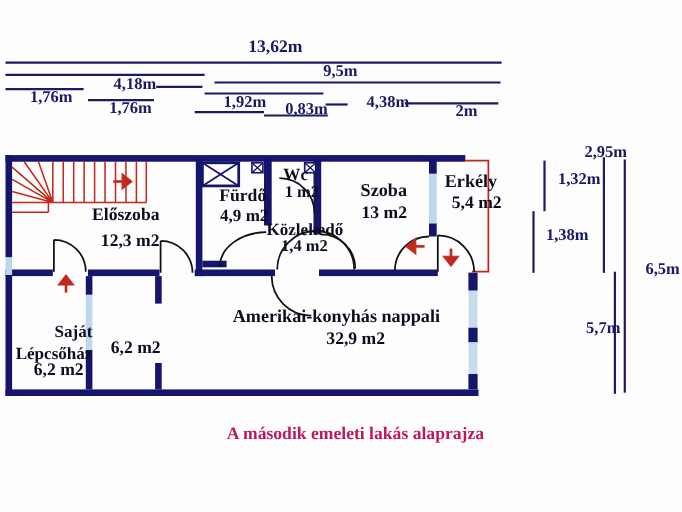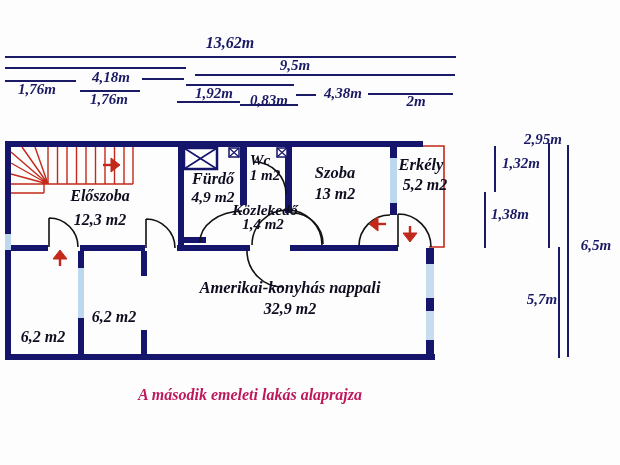--- a/index.html
+++ b/index.html
@@ -2,22 +2,22 @@
 <html><head>
 <meta charset="utf-8">
 <style>
   html,body{margin:0;padding:0;background:#ffffff;}
   #stage{
     position:relative;width:620px;height:465px;background:#fdfdfd;
     font-family:"Liberation Serif","DejaVu Serif",serif;overflow:hidden;
   }
   #plan-svg{position:absolute;left:0;top:0;}
   .lbl{
-    position:absolute;font-weight:bold;font-style:italic;
-    color:#0d0d1f;text-align:center;white-space:nowrap;line-height:1.05;
+    position:absolute;font-weight:bold;
+    color:#0d0d1f;text-align:right;white-space:nowrap;line-height:1.05;
   }
   .lbl.wrap{white-space:normal;}
   .dim{color:#191964;}
   .cap{color:#be185d;}
 </style>
 </head>
 <body>
 
 <div id="stage">
 
@@ -174,22 +174,23 @@
   <div class="lbl" style="left:240px;top:152px;width:40px;font-size:15.5px">Wc</div>
   <div class="lbl" style="left:240px;top:168px;width:50px;font-size:15px">1 m2</div>
 
   <div class="lbl" style="left:218px;top:202px;width:94px;font-size:15.5px">Közlekedő</div>
   <div class="lbl" style="left:228px;top:217px;width:70px;font-size:15px">1,4 m2</div>
 
   <div class="lbl" style="left:300px;top:164px;width:70px;font-size:16.5px">Szoba</div>
   <div class="lbl" style="left:300px;top:186px;width:70px;font-size:16px">13 m2</div>
 
   <div class="lbl" style="left:390px;top:156px;width:62px;font-size:16.5px">Erkély</div>
-  <div class="lbl" style="left:394px;top:177px;width:62px;font-size:16px">5,2 m2</div>
+  <div class="lbl" style="left:394px;top:177px;width:62px;font-size:16px">5,4 m2</div>
 
+  <div class="lbl wrap" style="left:2px;top:292px;width:82px;font-size:15.5px;line-height:20px">Saját Lépcsőház</div>
   <div class="lbl" style="left:10px;top:329px;width:66px;font-size:16px">6,2 m2</div>
 
   <div class="lbl" style="left:82px;top:309px;width:64px;font-size:16px">6,2 m2</div>
 
   <div class="lbl" style="left:180px;top:279px;width:220px;font-size:16.5px">Amerikai-konyhás nappali</div>
   <div class="lbl" style="left:230px;top:301px;width:120px;font-size:16px">32,9 m2</div>
 
   <div class="lbl cap" style="left:60px;top:387px;width:380px;font-size:16px">A második emeleti lakás alaprajza</div>
 
 </div>

